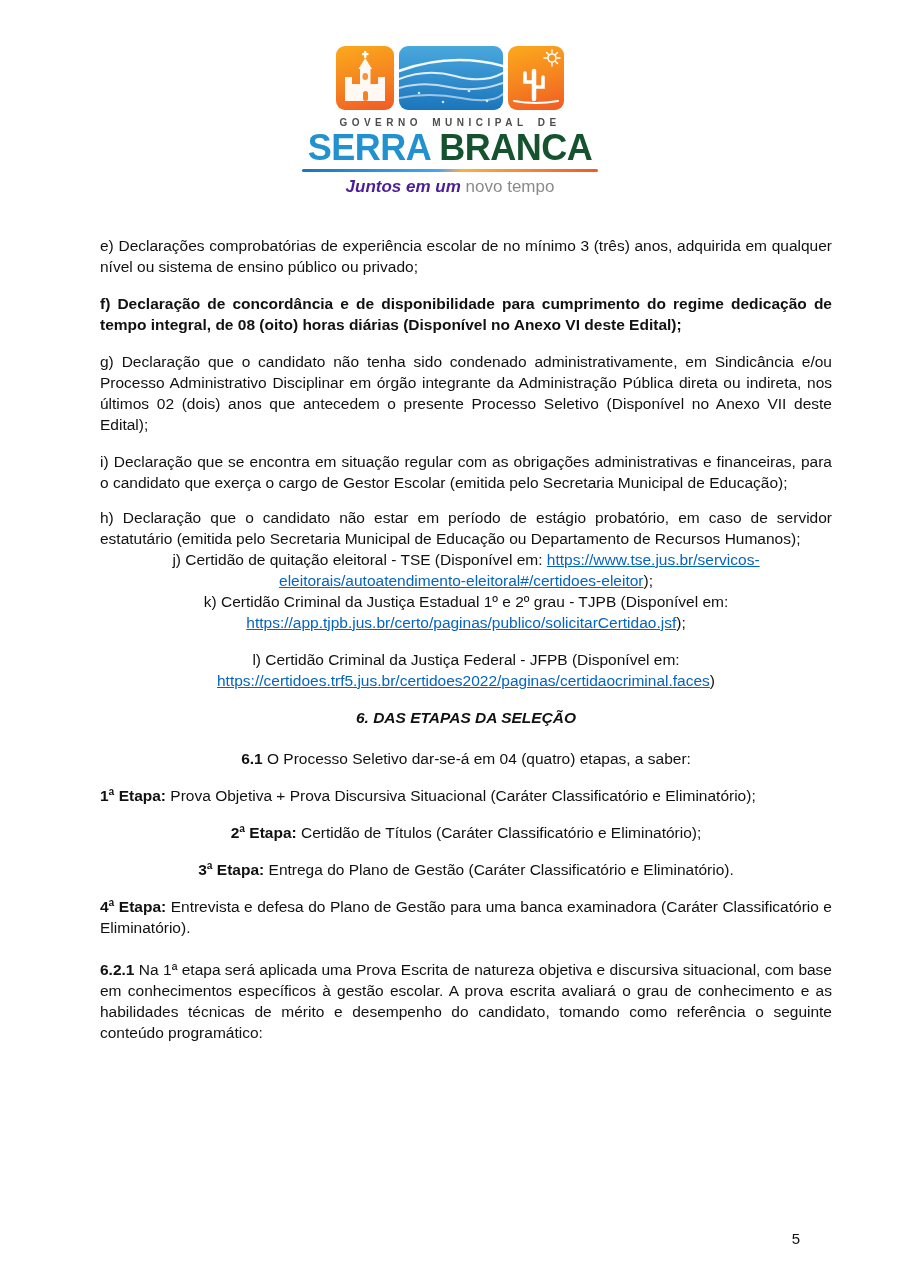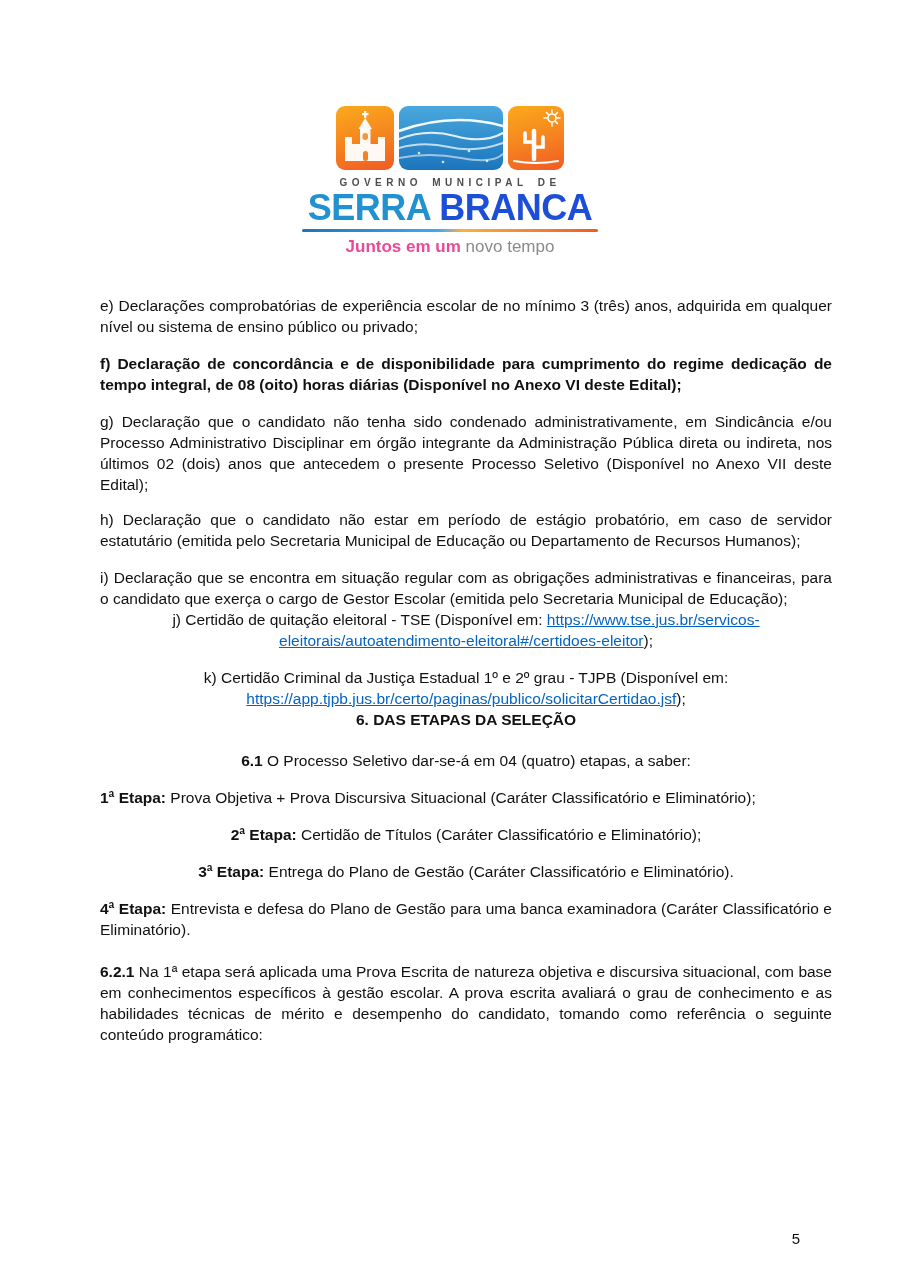--- a/index.html
+++ b/index.html
@@ -3,39 +3,39 @@
 <meta charset="utf-8">
 <style>
   * { margin:0; padding:0; box-sizing:border-box; }
   html,body { background:#ffffff; }
   body {
     width:900px; height:1273px; position:relative; overflow:hidden;
     font-family:"Liberation Sans","DejaVu Sans",sans-serif;
     color:#111111;
   }
   
-  .header { padding-top:70px; display:flex; flex-direction:column; align-items:center;margin-top:36px; }
+  .header { padding-top:46px; display:flex; flex-direction:column; align-items:center; }
   .tiles { display:flex; gap:5px; height:64px; align-items:stretch; }
   .tile { border-radius:9px; overflow:hidden; }
   .tile.orange { background:linear-gradient(165deg,#FBAA1C 0%,#F58220 55%,#F15A24 100%); }
   .tile.blue   { background:linear-gradient(180deg,#4AA8DD 0%,#1B75BC 100%); }
   .tile svg { display:block; width:100%; height:100%; }
   .gov-text {
     margin-top:7px; font-size:10px; font-weight:700; color:#4d4d4d;
     letter-spacing:4.5px; word-spacing:3px; white-space:nowrap;
   }
   .brand { margin-top:1px; font-size:36px; font-weight:800; line-height:1.05; letter-spacing:-0.5px; white-space:nowrap; }
   .brand .blue   { color:#2191D0; }
-  .brand .orange { color:#1d4ed8; }
+  .brand .orange { color:#14532d; }
   .brand-rule {
     width:296px; height:3px; margin-top:2px; border-radius:2px;
     background:linear-gradient(90deg,#1B75BC 0%,#3FA9F5 46%,#FBB040 54%,#F15A24 100%);
   }
   .tagline { margin-top:5px; font-size:17px; color:#8a8a8a; white-space:nowrap; }
-  .tagline b { color:#ec4899; }
+  .tagline b { color:#4c1d95;font-style:italic; }
   
   .doc { padding:38px 68px 0 100px; font-size:15.5px; line-height:21px; }
   .doc p { margin:0; }
   .doc p.justify { text-align:justify; }
   .doc p.left    { text-align:center; }
   .doc p.heading { white-space:nowrap; }
   .doc b { font-weight:700; }
   a.link { color:#0563C1; text-decoration:underline; cursor:pointer; }
   
   .page-number {
@@ -95,25 +95,26 @@
   <div class="gov-text">GOVERNO MUNICIPAL DE</div>
   <div class="brand"><span class="blue">SERRA</span><span> </span><span class="orange">BRANCA</span></div>
   <div class="brand-rule"></div>
   <div class="tagline"><b>Juntos em um</b><span> novo tempo</span></div>
 </div>
 
 <div class="doc">
     <p class="justify" style="margin-top: 0px;"><span>e) Declarações comprobatórias de experiência escolar de no mínimo 3 (três) anos, adquirida em qualquer nível ou sistema de ensino público ou privado;</span></p>
     <p class="justify" style="margin-top: 16px; font-weight: bold;"><span>f) Declaração de concordância e de disponibilidade para cumprimento do regime dedicação de tempo integral, de 08 (oito) horas diárias (Disponível no Anexo VI deste Edital);</span></p>
     <p class="justify" style="margin-top: 16px;"><span>g) Declaração que o candidato não tenha sido condenado administrativamente, em Sindicância e/ou Processo Administrativo Disciplinar em órgão integrante da Administração Pública direta ou indireta, nos últimos 02 (dois) anos que antecedem o presente Processo Seletivo (Disponível no Anexo VII deste Edital);</span></p>
+    <p class="justify" style="margin-top: 16px;"><span>i) Declaração que se encontra em situação regular com as obrigações administrativas e financeiras, para o candidato que exerça o cargo de Gestor Escolar (emitida pelo Secretaria Municipal de Educação);</span></p>
     <p class="justify" style="margin-top: 14px;"><span>h) Declaração que o candidato não estar em período de estágio probatório, em caso de servidor estatutário (emitida pelo Secretaria Municipal de Educação ou Departamento de Recursos Humanos);</span></p>
-    <p class="justify" style="margin-top: 16px;"><span>i) Declaração que se encontra em situação regular com as obrigações administrativas e financeiras, para o candidato que exerça o cargo de Gestor Escolar (emitida pelo Secretaria Municipal de Educação);</span></p>
     <p class="left" style="margin-top: 0px;"><span>j) Certidão de quitação eleitoral - TSE (Disponível em: </span><a class="link" href="#">https://www.tse.jus.br/servicos-eleitorais/autoatendimento-eleitoral#/certidoes-eleitor</a><span>);</span></p>
-    <p class="left" style="margin-top: 16px;"><span>k) Certidão Criminal da Justiça Estadual 1º e 2º grau - TJPB (Disponível em: </span><a class="link" href="#">https://app.tjpb.jus.br/certo/paginas/publico/solicitarCertidao.jsf</a><span>);</span></p>
-    <p class="left heading" style=""><b>6. DAS ETAPAS DA SELEÇÃO</b></p>
+    <p class="left" style="margin-top: 0;"><span>k) Certidão Criminal da Justiça Estadual 1º e 2º grau - TJPB (Disponível em: </span><a class="link" href="#">https://app.tjpb.jus.br/certo/paginas/publico/solicitarCertidao.jsf</a><span>);</span></p>
+    <p class="left" style="margin-top: 16px;"><span>l) Certidão Criminal da Justiça Federal - JFPB (Disponível em: </span><a class="link" href="#">https://certidoes.trf5.jus.br/certidoes2022/paginas/certidaocriminal.faces</a><span>)</span></p>
+    <p class="left heading" style="margin-top: 16px; font-style: italic;"><b>6. DAS ETAPAS DA SELEÇÃO</b></p>
     <p class="left" style="margin-top: 20px;"><b>6.1</b><span> O Processo Seletivo dar-se-á em 04 (quatro) etapas, a saber:</span></p>
     <p class="justify" style="margin-top: 16px;"><b>1ª Etapa:</b><span> Prova Objetiva + Prova Discursiva Situacional (Caráter Classificatório e Eliminatório);</span></p>
     <p class="left" style="margin-top: 16px;"><b>2ª Etapa:</b><span> Certidão de Títulos (Caráter Classificatório e Eliminatório);</span></p>
     <p class="left" style="margin-top: 16px;"><b>3ª Etapa:</b><span> Entrega do Plano de Gestão (Caráter Classificatório e Eliminatório).</span></p>
     <p class="justify" style="margin-top: 16px;"><b>4ª Etapa:</b><span> Entrevista e defesa do Plano de Gestão para uma banca examinadora (Caráter Classificatório e Eliminatório).</span></p>
     <p class="justify" style="margin-top: 21px;"><b>6.2.1</b><span> Na 1ª etapa será aplicada uma Prova Escrita de natureza objetiva e discursiva situacional, com base em conhecimentos específicos à gestão escolar. A prova escrita avaliará o grau de conhecimento e as habilidades técnicas de mérito e desempenho do candidato, tomando como referência o seguinte conteúdo programático:</span></p>
   </div>
 
 <div class="page-number">5</div>
 

